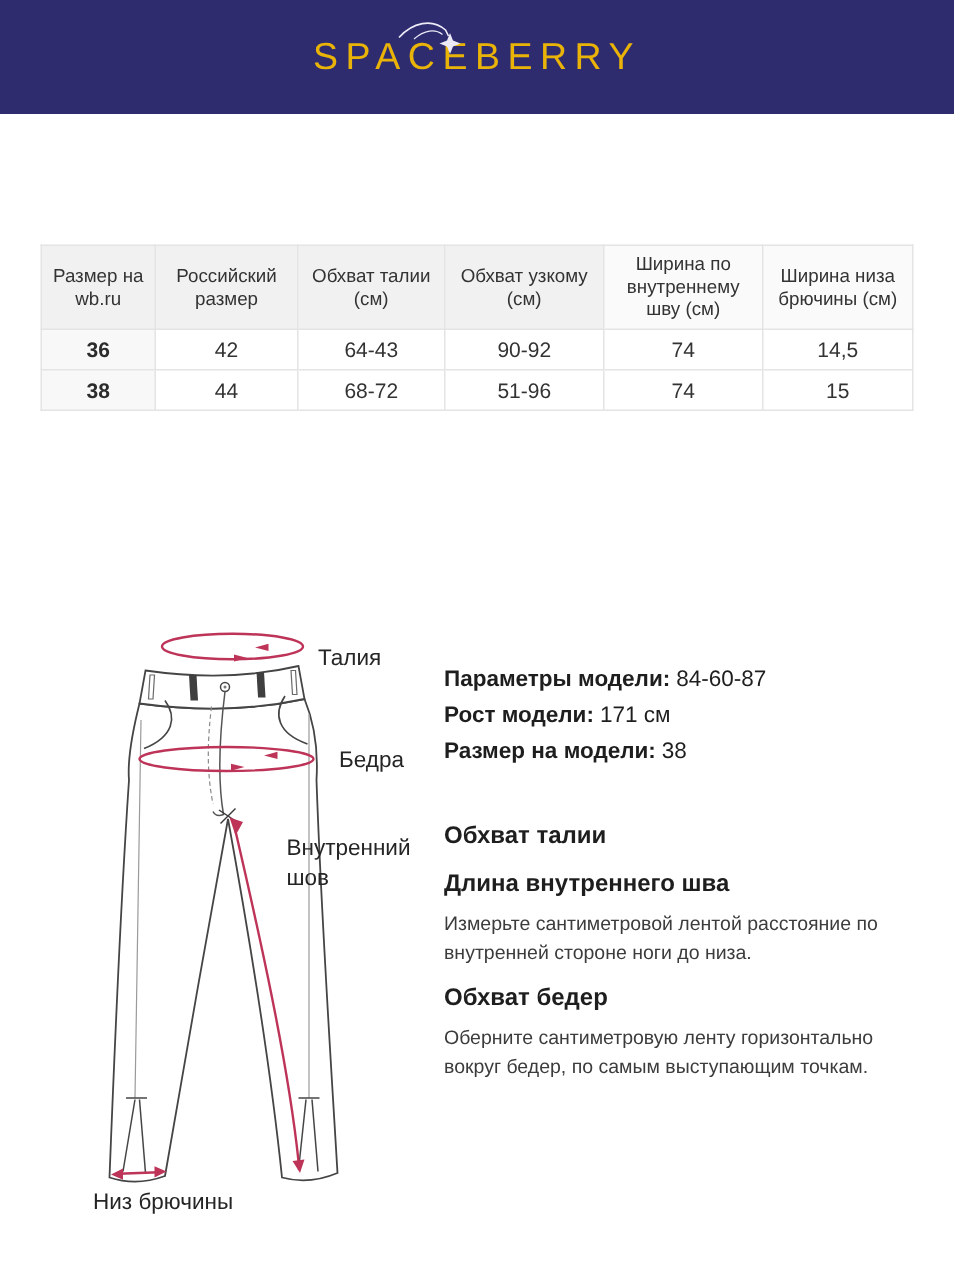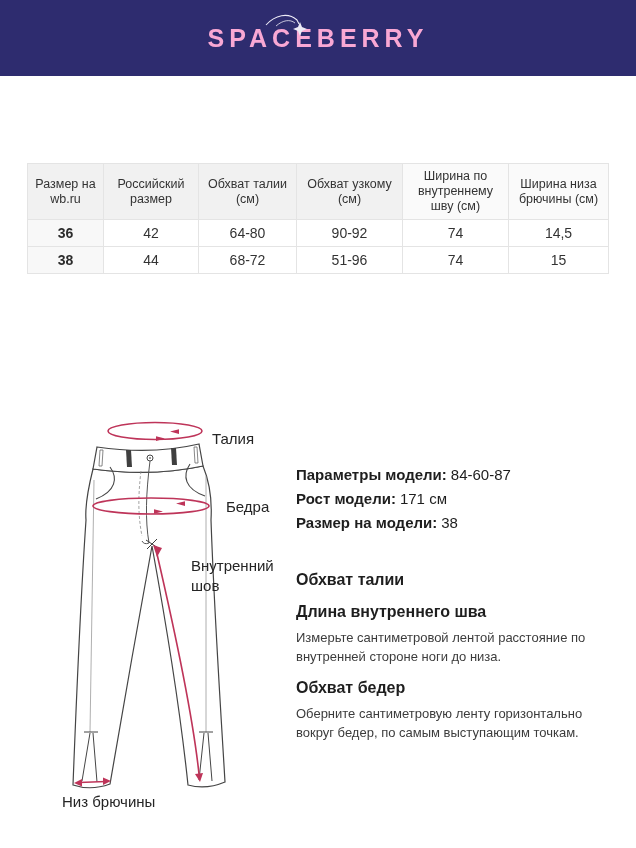--- a/index.html
+++ b/index.html
@@ -14,23 +14,23 @@
 
   
   .brand-header {
     position:absolute; left:0; top:0;
     width:636px; height:76px;
     background:#2e2c6f;
   }
   .brand-logo {
     position:absolute; left:0; right:0; top:24px;
     text-align:center;
-    font-size:25px; font-weight:700;
+    font-size:25px; font-weight:400;
     letter-spacing:5px;
-    color:#f9a8d4;
+    color:#eab308;
   }
   .comet { position:absolute; left:262px; top:11px; }
 
   
   .size-table-wrap { position:absolute; left:27px; top:163px; }
   table.size-table {
     border-collapse:collapse;
     table-layout:fixed;
     width:581px;
   }
@@ -64,21 +64,21 @@
     font-size:15px; font-weight:400;
     color:#252525;
     line-height:20px;
   }
   .lbl-waist { left:212px; top:429px; }
   .lbl-hips  { left:226px; top:497px; }
   .lbl-seam  { left:191px; top:556px; width:96px; }
   .lbl-hem   { left:62px;  top:792px; }
 
   
-  .info-col { position:absolute; left:296px; top:441px; width:326px;margin-top:22px; }
+  .info-col { position:absolute; left:296px; top:441px; width:326px; }
   .model-line { font-size:15px; line-height:24px; color:#1e1e1e; }
   .model-line .lab { font-weight:700; }
   .model-line .val { margin-left:4px; font-weight:400; }
   .section { margin-top:12px; }
   .section.first { margin-top:35px; }
   .section-title {
     font-size:16px; font-weight:700;
     line-height:20px; color:#1e1e1e;
   }
   .section-text {
@@ -117,21 +117,21 @@
         <th>Обхват талии (см)</th>
         <th>Обхват узкому (см)</th>
         <th class="col-right">Ширина по внутреннему шву (см)</th>
         <th class="col-right">Ширина низа брючины (см)</th>
       </tr>
     </thead>
     <tbody>
       <tr>
         <td class="first">36</td>
         <td>42</td>
-        <td>64-80</td>
+        <td>64-43</td>
         <td>90-92</td>
         <td>74</td>
         <td>14,5</td>
       </tr>
       <tr>
         <td class="first">38</td>
         <td>44</td>
         <td>68-72</td>
         <td>51-96</td>
         <td>74</td>

